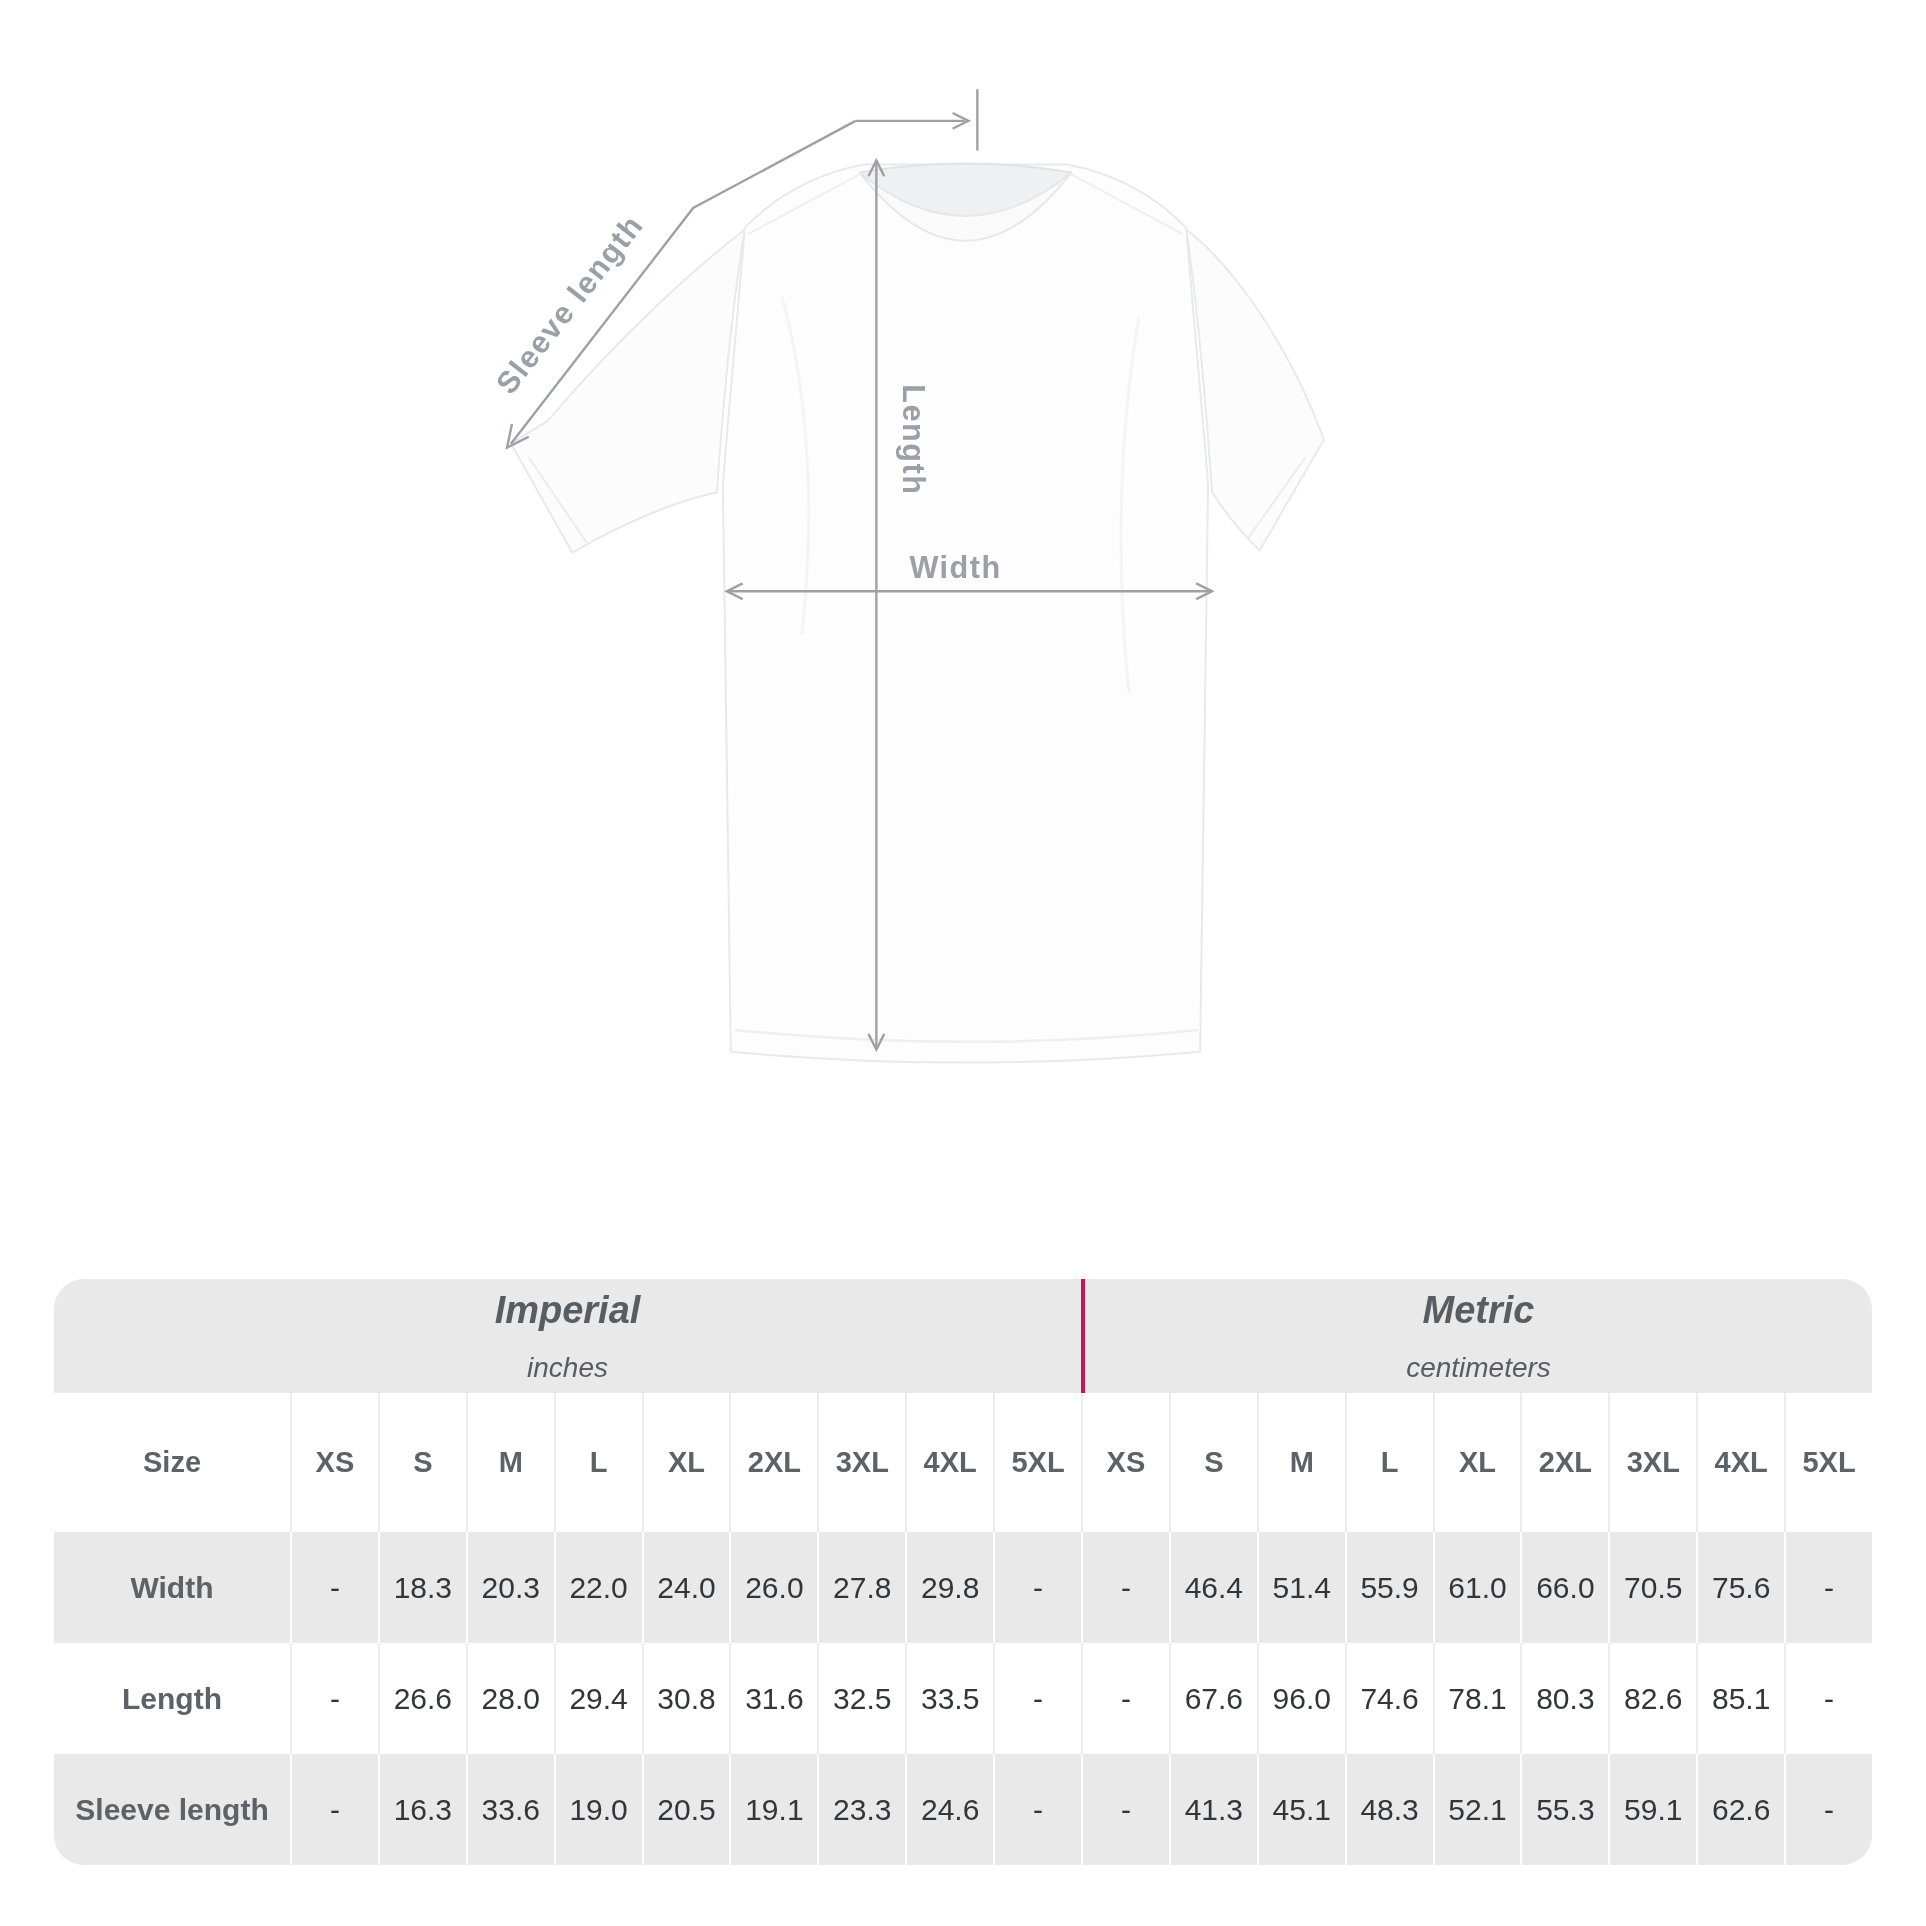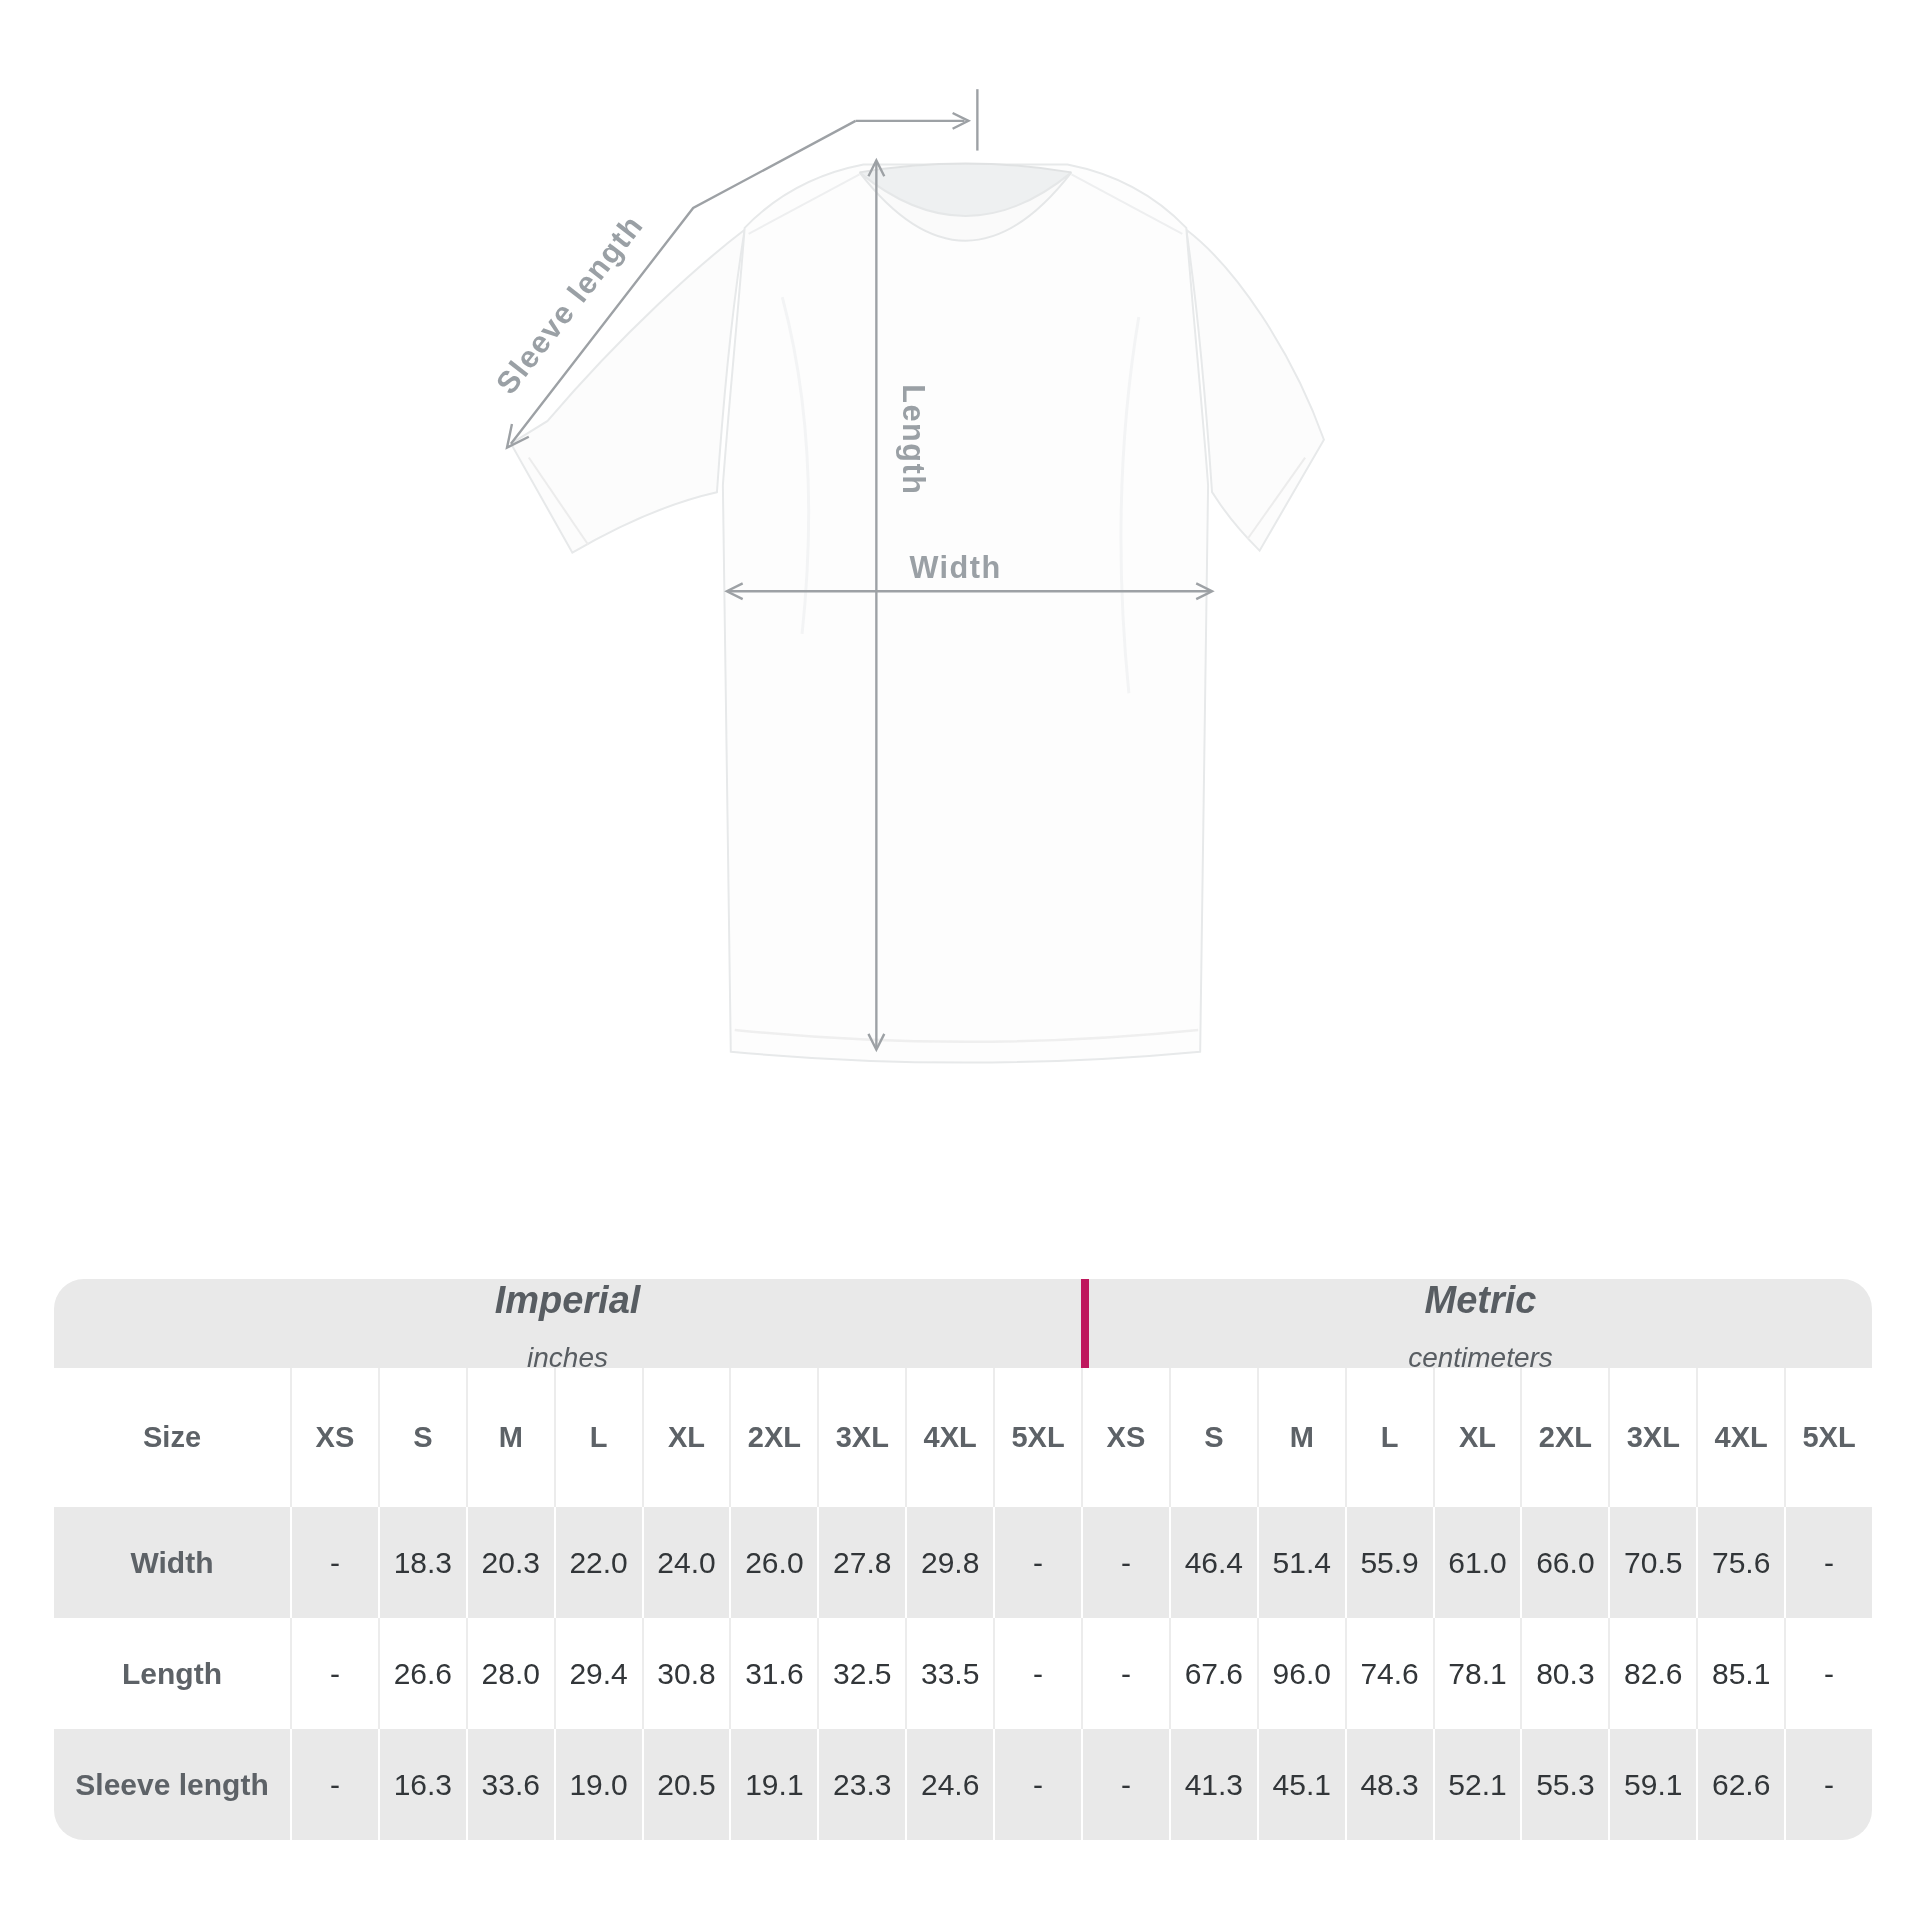--- a/index.html
+++ b/index.html
@@ -12,26 +12,26 @@
 
   
   .title{position:absolute;top:1125px;left:0;width:100%;text-align:center;
          font-size:47px;font-weight:bold;color:#303336;letter-spacing:0.5px;}
   .subtitle{position:absolute;top:1194px;left:0;width:100%;text-align:center;
             font-size:29px;font-style:italic;color:#4c4c4c;}
 
   
   .size-table{position:absolute;left:54px;top:1279px;width:1818px;border-radius:30px;overflow:hidden;}
   .trow{display:grid;grid-template-columns:236px repeat(18,1fr);}
-  .band-row{height:89px;}
+  .band-row{height:114px;}
   .row-size{height:139px;background:#404040;}
   .trow-data{height:111px;}
   .band{background:#e9e9e9;display:flex;flex-direction:column;align-items:center;justify-content:center;}
   .band-imperial{grid-column:1/11;}
-  .band-metric{grid-column:11/20;border-left:8px solid #be185d;}
+  .band-metric{grid-column:11/20;border-left:4px solid #be185d;}
   .band-title{font-size:38px;font-weight:bold;font-style:italic;color:#585d62;}
   .band-unit{font-size:28px;font-style:italic;color:#585d62;margin-top:20px;}
   .cell{display:flex;align-items:center;justify-content:center;border-left:2px solid var(--sep,transparent);}
   .cell:first-child{border-left:none;}
   .row-size{--sep:#ececec;}
   .row-white{--sep:#ececec;background:#ffffff;}
   .row-gray{--sep:#ffffff;}
   .row-gray .cell{background:#e9e9e9;}
   .row-white .cell,.row-size .cell{background:#ffffff;}
   .th{font-size:29px;font-weight:bold;color:#5d6267;}

